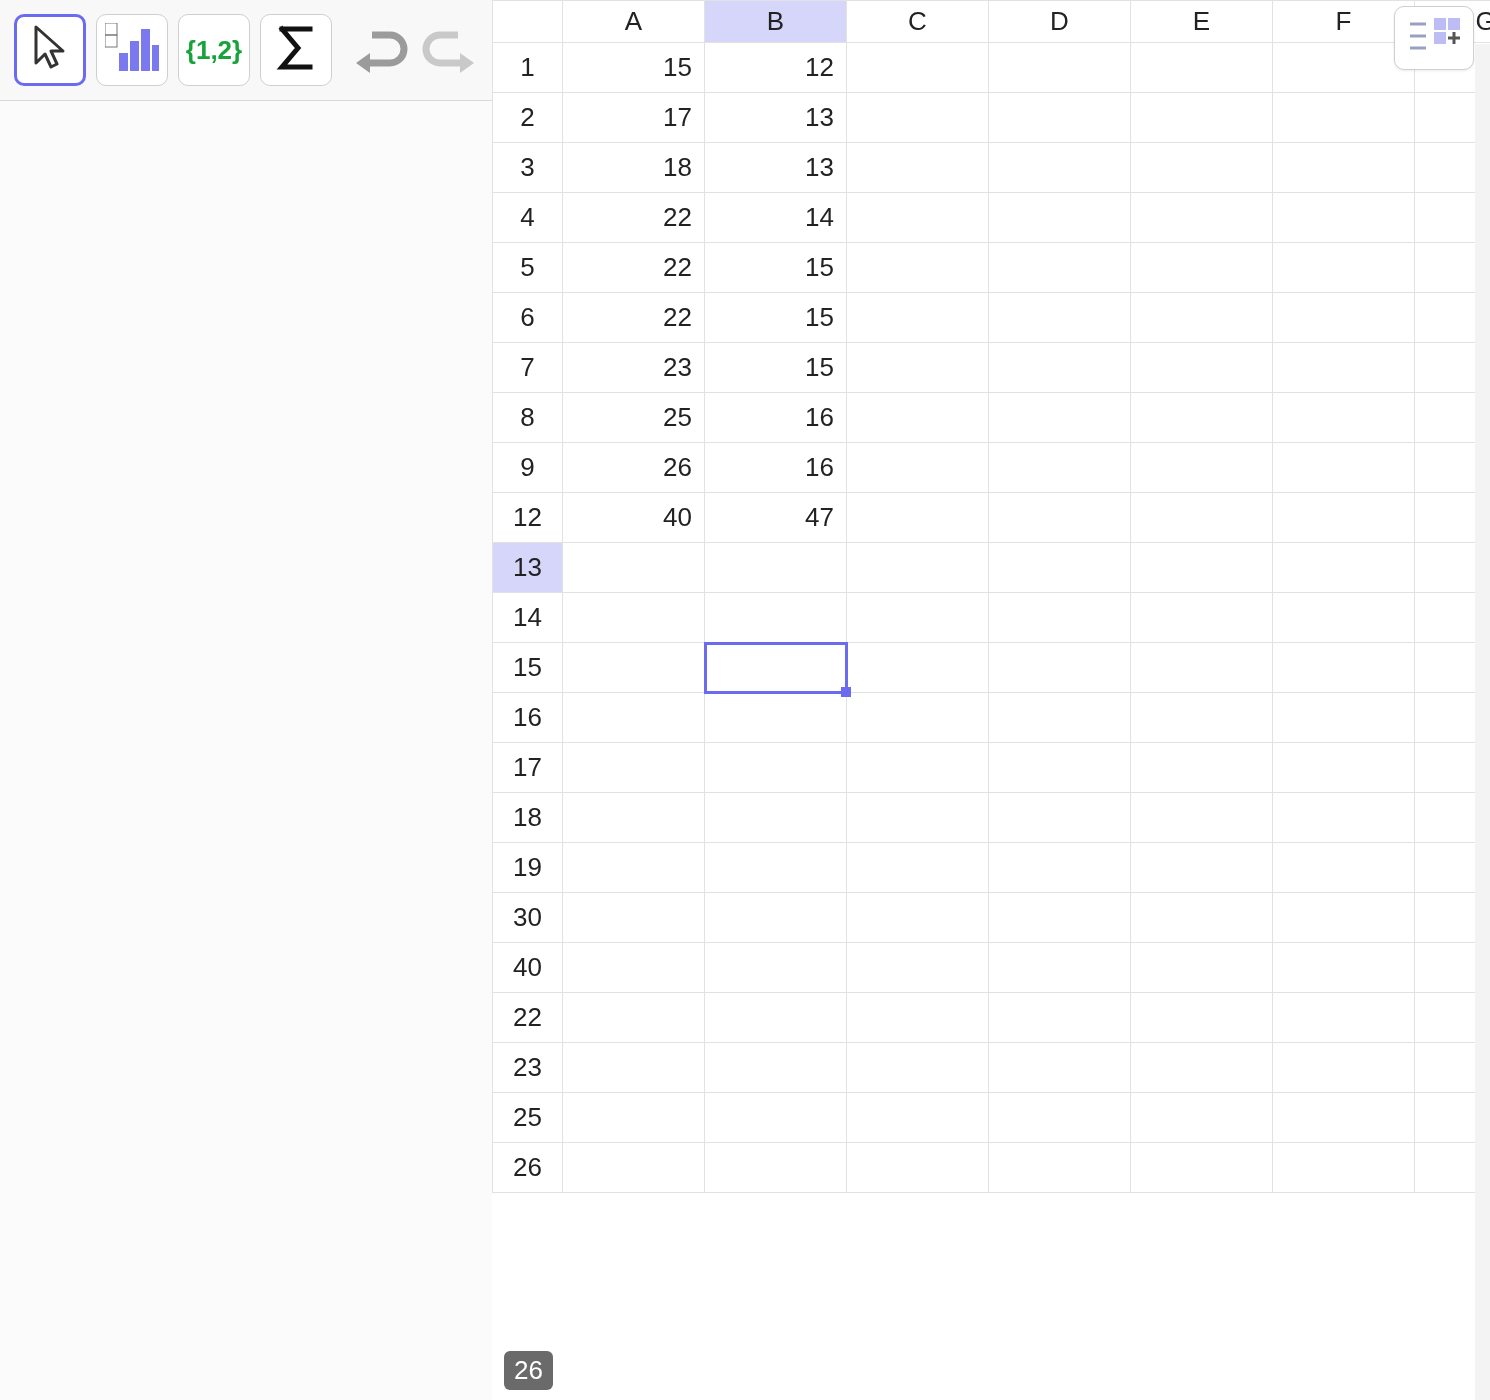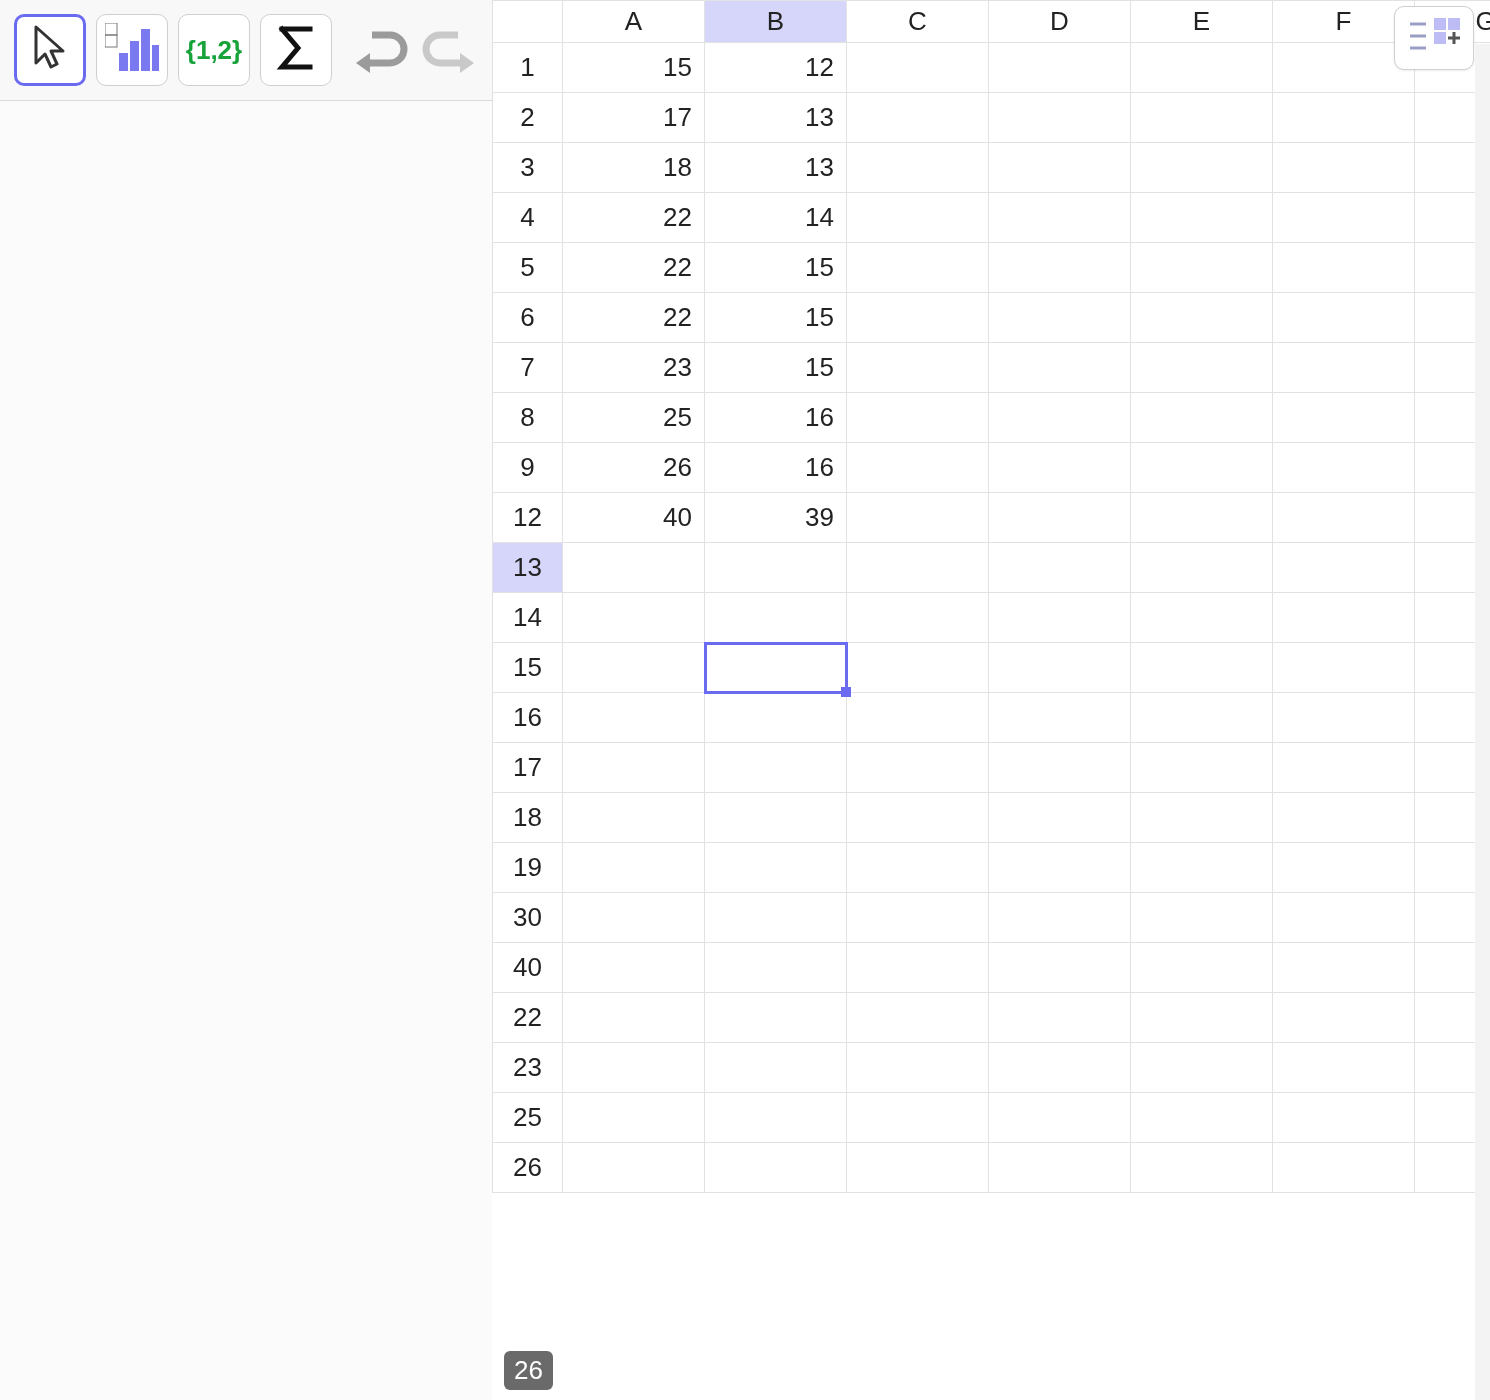--- a/index.html
+++ b/index.html
@@ -362,21 +362,21 @@
             <td></td>
             <td></td>
             <td></td>
             <td></td>
             <td></td>
             <td></td>
           </tr>
           <tr>
             <th>12</th>
             <td>40</td>
-            <td>39</td>
+            <td>47</td>
             <td></td>
             <td></td>
             <td></td>
             <td></td>
             <td></td>
             <td></td>
             <td></td>
             <td></td>
           </tr>
           <tr>

